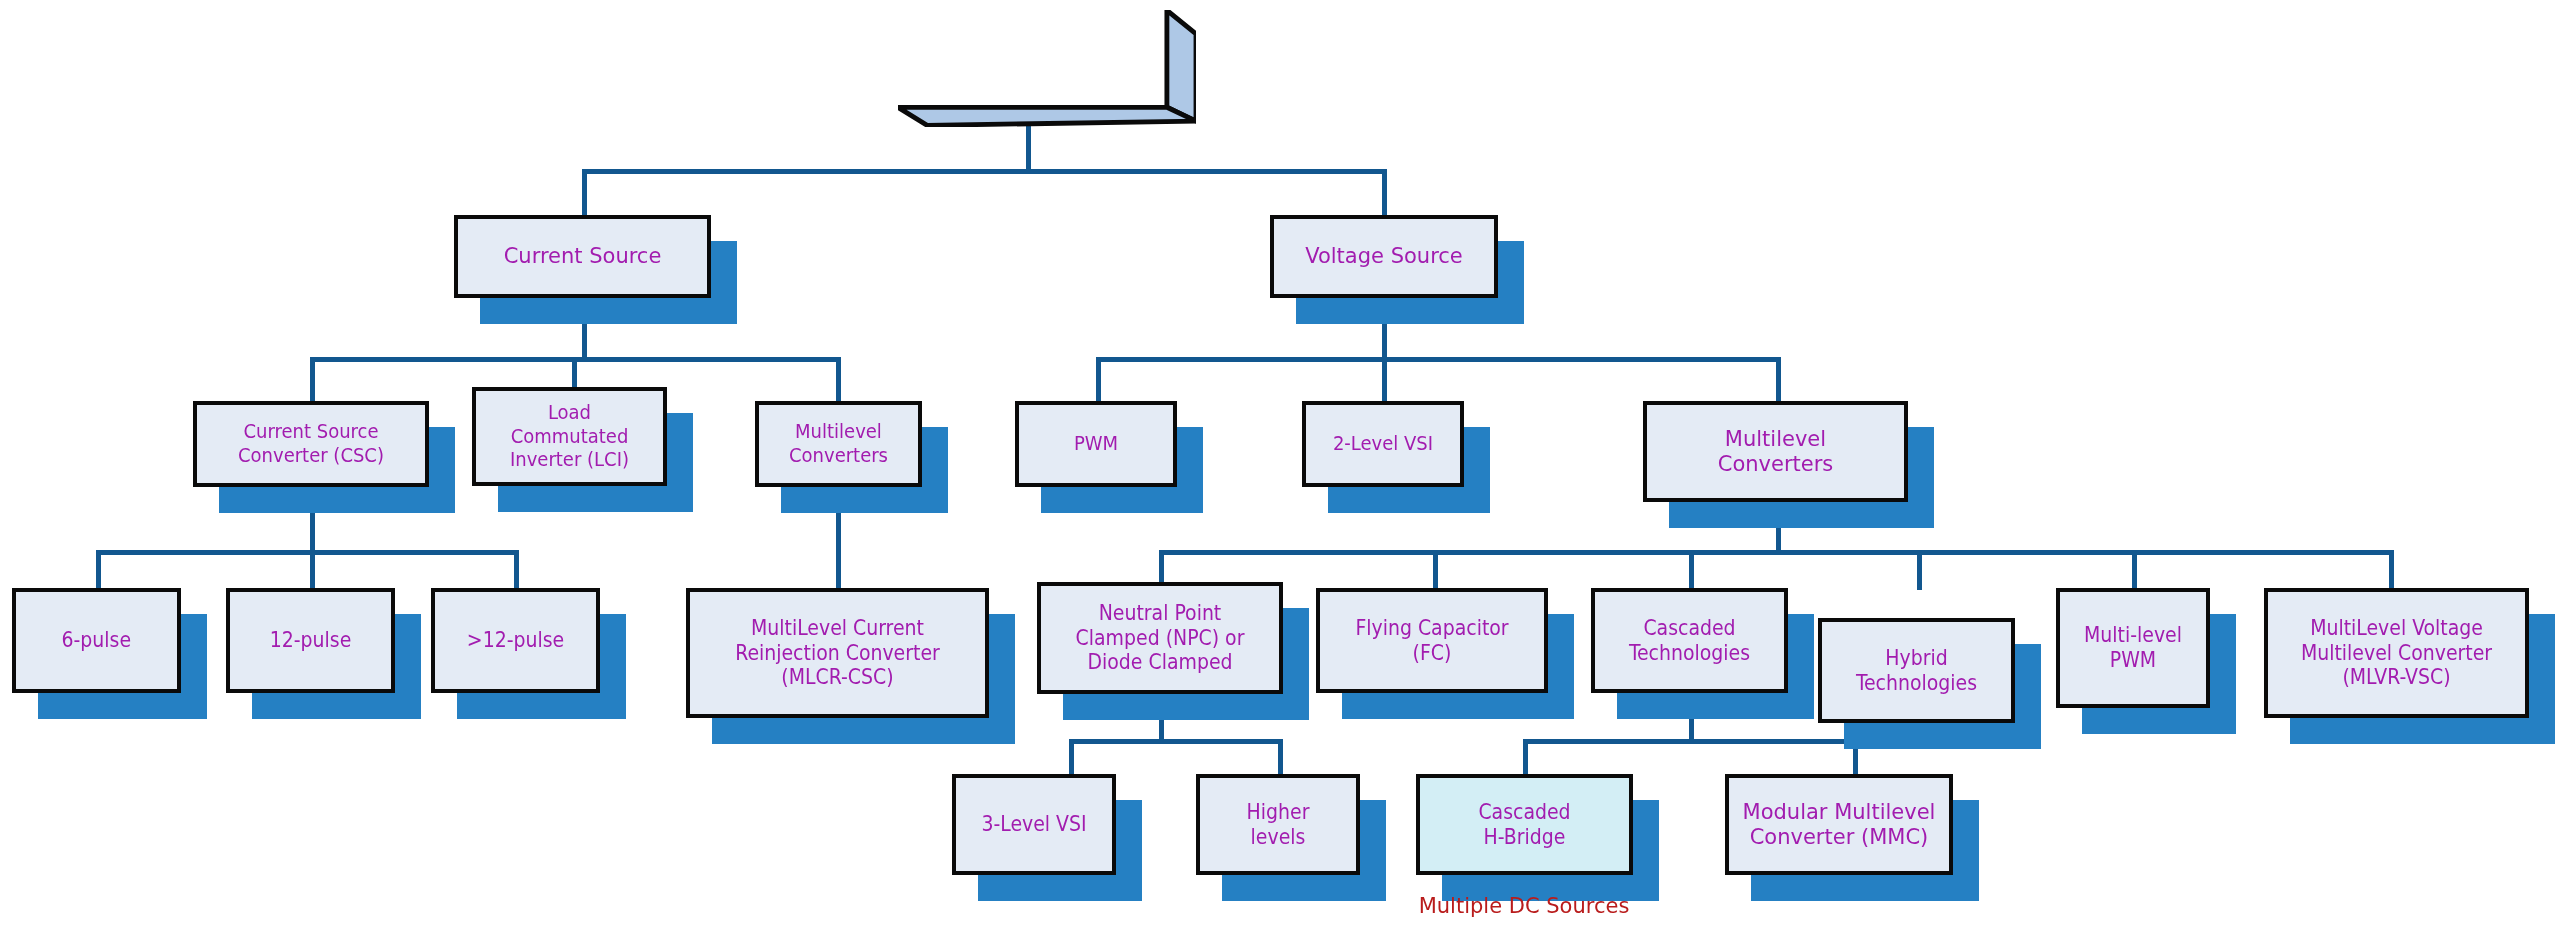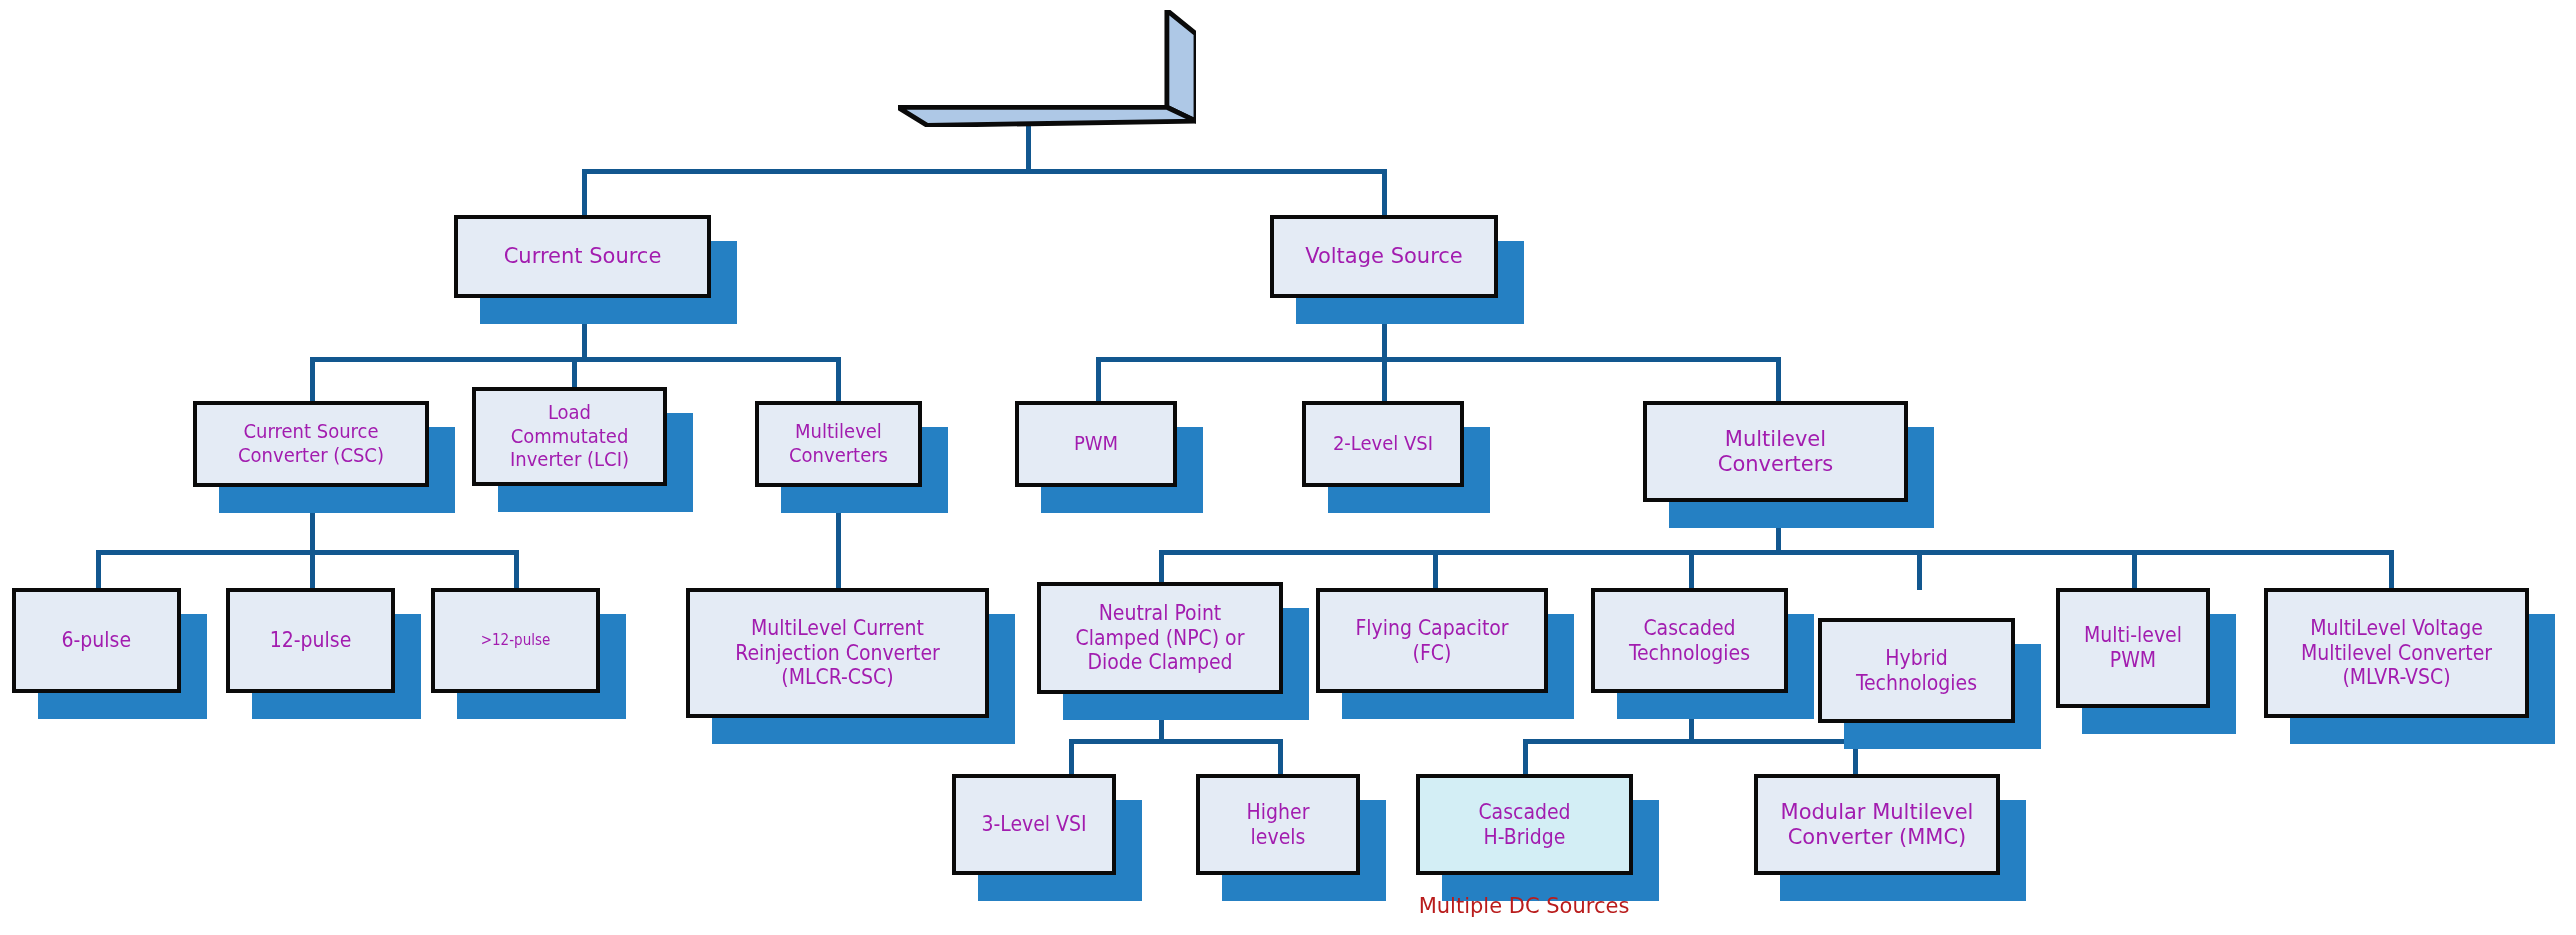--- a/index.html
+++ b/index.html
@@ -226,21 +226,21 @@
 
   <div class="node" style="left:226px; top:588px; width:169px; height:105px;">
     <div class="shadow"></div>
     <div class="face cond" style="font-size:21px;">
       <span>12-pulse</span>
     </div>
   </div>
 
   <div class="node" style="left:431px; top:588px; width:169px; height:105px;">
     <div class="shadow"></div>
-    <div class="face cond" style="font-size:15px;">
+    <div class="face cond" style="font-size:21px;">
       <span>&gt;12-pulse</span>
     </div>
   </div>
 
   <div class="node" style="left:686px; top:588px; width:303px; height:130px;">
     <div class="shadow"></div>
     <div class="face cond" style="font-size:21px;">
       <span>MultiLevel Current
 Reinjection Converter
 (MLCR-CSC)</span>
@@ -313,21 +313,21 @@
   </div>
 
   <div class="node highlight" style="left:1416px; top:774px; width:217px; height:101px;">
     <div class="shadow"></div>
     <div class="face cond" style="font-size:21px;">
       <span>Cascaded
 H-Bridge</span>
     </div>
   </div>
 
-  <div class="node" style="left:1725px; top:774px; width:246px; height:101px;margin-left:29px;">
+  <div class="node" style="left:1725px; top:774px; width:228px; height:101px;">
     <div class="shadow"></div>
     <div class="face" style="font-size:21px;">
       <span>Modular Multilevel
 Converter (MMC)</span>
     </div>
   </div>
 
   <div class="caption" style="left:1409px; top:894px; width:230px; text-align:center; font-size:21px;">
     <span>Multiple DC Sources</span>
   </div>

